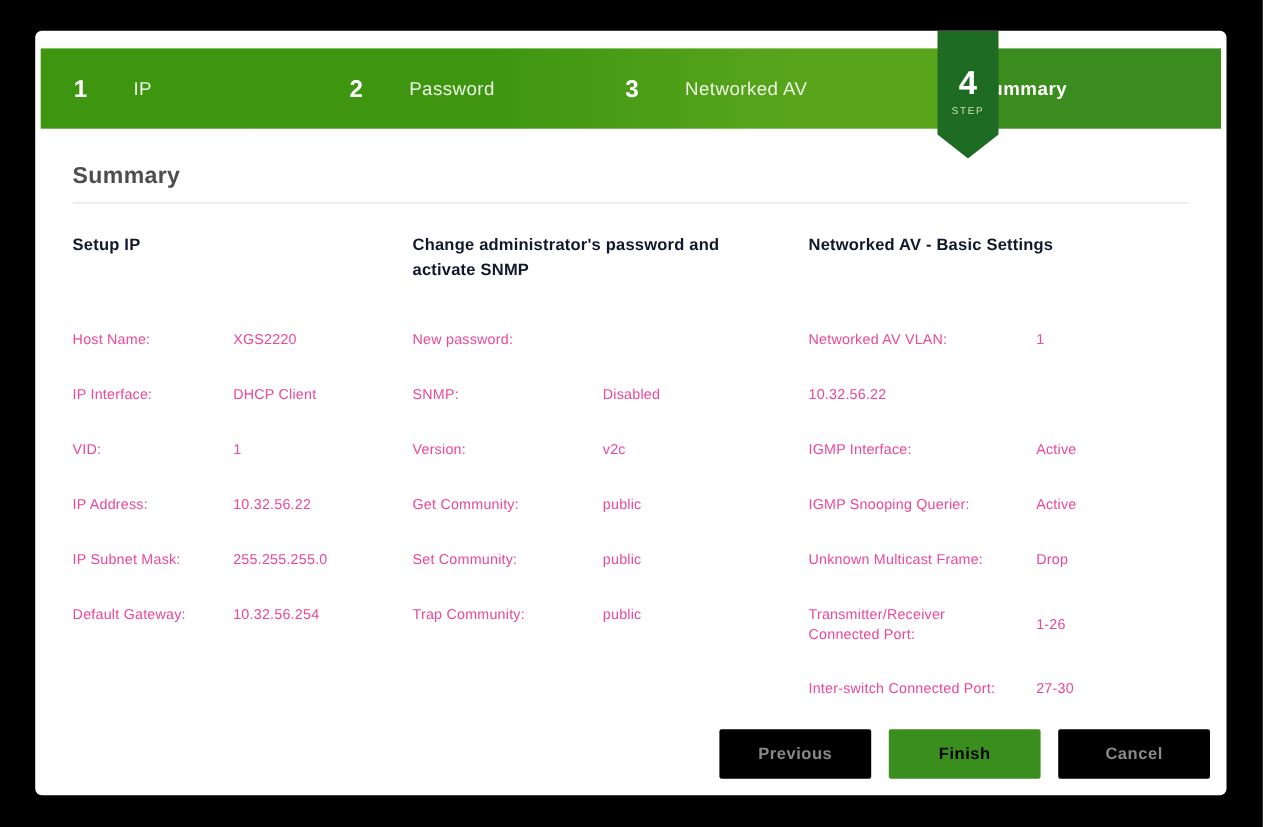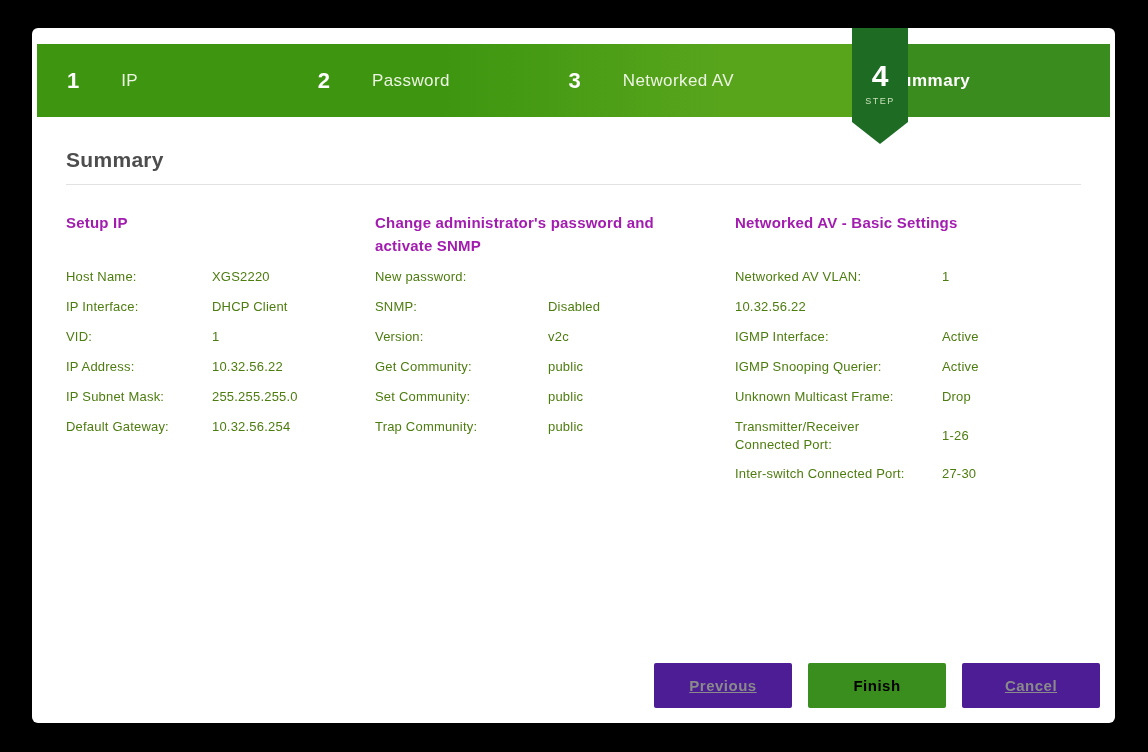--- a/index.html
+++ b/index.html
@@ -41,36 +41,36 @@
   .ribbon-num{color:#fff;font-size:30px;font-weight:bold;margin-top:33px;line-height:1;}
   .ribbon-cap{color:#cbe2ba;font-size:9px;font-weight:normal;letter-spacing:1.5px;margin-top:5px;}
   
   .content{position:absolute;left:0;right:0;top:89px;bottom:0;padding:0 34px;}
   .page-title{font-size:21px;font-weight:bold;color:#4d4d4d;margin:31px 0 0;letter-spacing:.3px;}
   .divider{border-bottom:1px solid #e2e2e2;margin-top:12px;}
   .columns{display:flex;margin-top:26px;}
   .col1{width:309px;}
   .col2{width:360px;}
   .col3{width:346px;}
-  .col-heading{font-size:15px;font-weight:bold;color:#a21caf;min-height:57px;letter-spacing:.2px;line-height:1.55;}
+  .col-heading{font-size:15px;font-weight:bold;color:#0f172a;min-height:57px;letter-spacing:.2px;line-height:1.55;}
   .col2 .col-heading{max-width:285px;}
-  .row{display:flex;align-items:center;min-height:18px;margin-bottom:12px;font-size:13px;color:#4d7c0f;letter-spacing:.2px;line-height:1.35;}
+  .row{display:flex;align-items:center;min-height:18px;margin-bottom:12px;font-size:13px;color:#ec4899;letter-spacing:.2px;line-height:1.35;margin-top:32px;}
   .lbl{flex:0 0 auto;}
   .col1 .lbl{width:146px;}
   .col2 .lbl{width:173px;}
   .col3 .lbl{width:207px;}
   .col3 .lbl.narrow{width:160px;margin-right:47px;}
   .val{white-space:nowrap;}
   
   .btns{position:absolute;right:15px;bottom:15px;display:flex;gap:16px;}
   .btns button{
     width:138px;height:45px;border:none;border-radius:2px;cursor:pointer;
     font-family:inherit;font-size:15px;font-weight:bold;letter-spacing:.5px;
   }
-  .btn-gray{background:#4c1d95;color:#8a8a8a;text-decoration:underline;}
+  .btn-gray{background:#000000;color:#8a8a8a;}
   .btn-green{background:var(--finish);color:#000000;}
 </style>
 </head>
 <body>
 
 <div class="page">
 
   <div class="stepper">
     <div class="seg">
       <span class="num">1</span>

